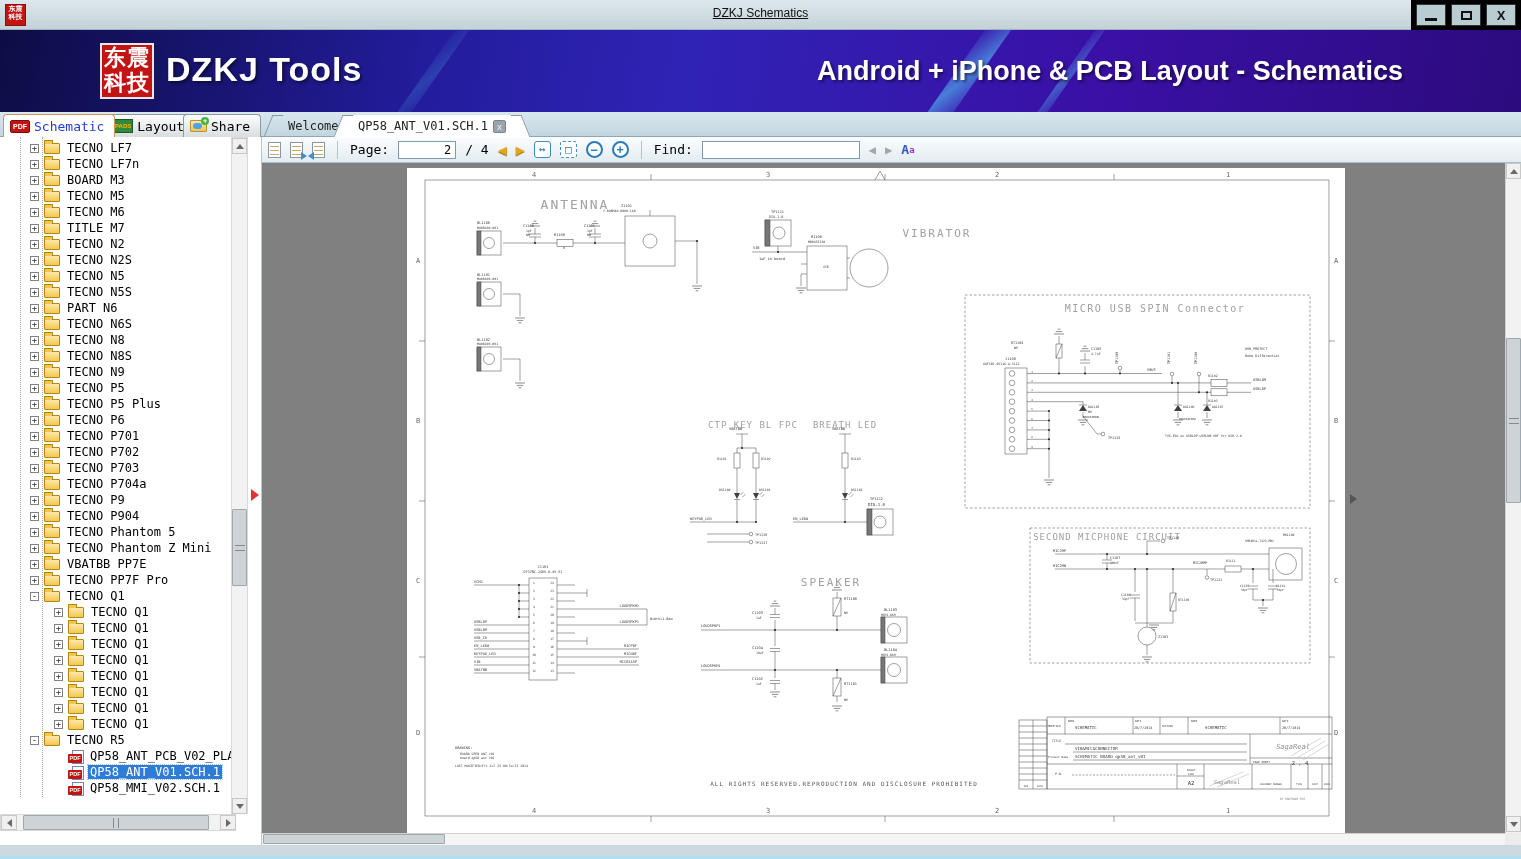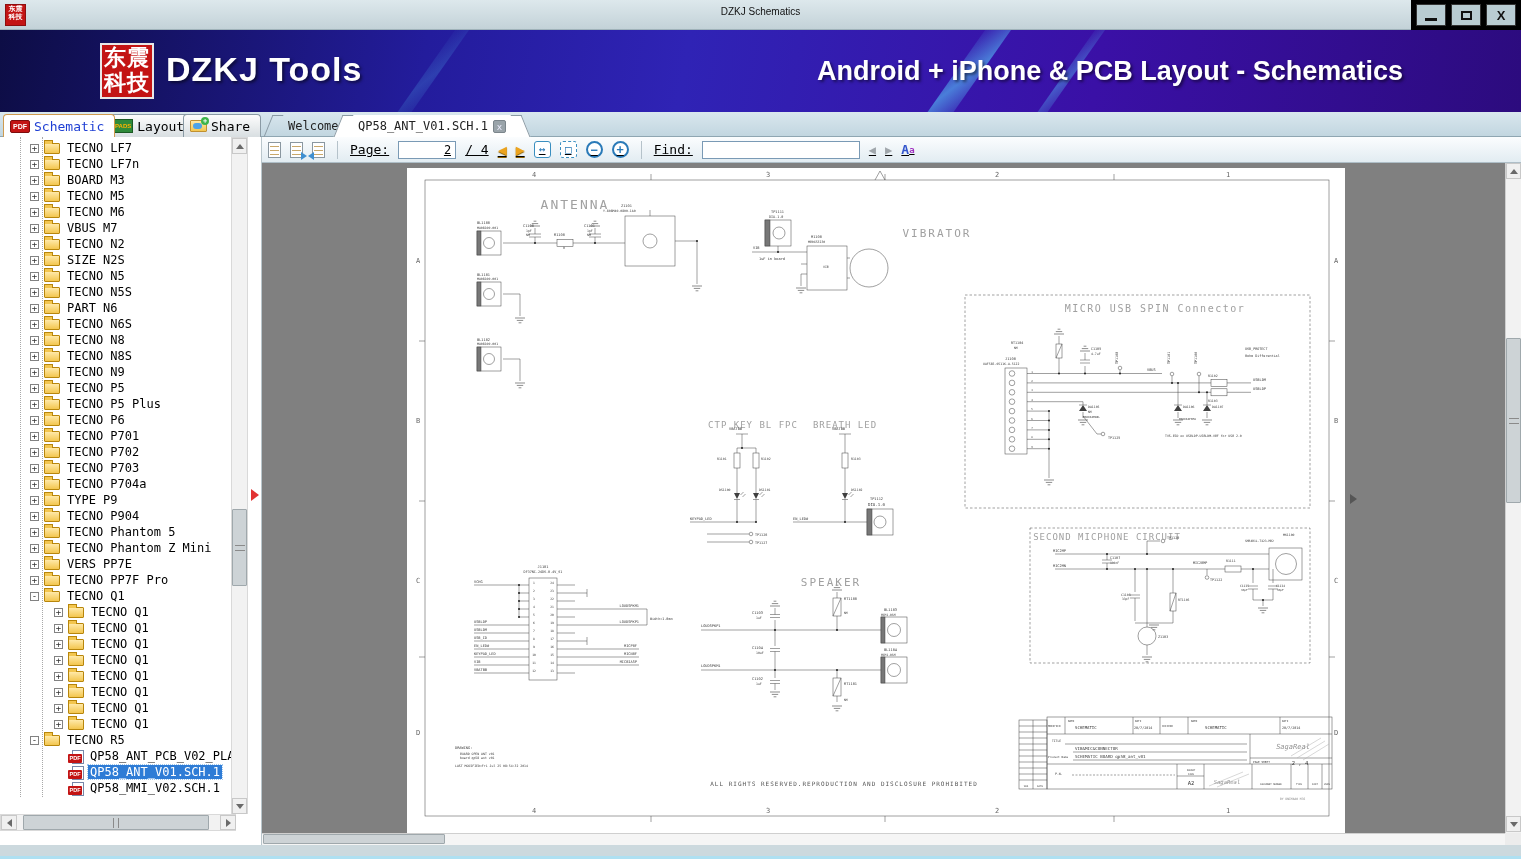--- a/index.html
+++ b/index.html
@@ -2,21 +2,21 @@
 <html><head>
 <meta charset="utf-8">
 <style>
   * { margin:0; padding:0; box-sizing:border-box; }
   html,body { width:1521px; height:859px; overflow:hidden; font-family:"Liberation Sans", sans-serif; background:#ccd9de; }
   #app { position:relative; width:1521px; height:859px; }
 
   
   #titlebar { position:absolute; left:0; top:0; width:1521px; height:30px; background:linear-gradient(#dde8ec,#c3d2d8); border-bottom:1px solid #9fb2b9; }
   #tb-icon { position:absolute; left:5px; top:4px; width:21px; height:22px; background:#c31414; color:#fff; font-size:7px; line-height:8px; text-align:center; font-weight:bold; border:1px solid #8d0f0f; }
-  #tb-title { position:absolute; left:0; right:0; top:6px; text-align:center; font-size:10px; color:#111; }
+  #tb-title { position:absolute; left:0; right:0; top:6px; text-align:center; font-size:12px; color:#111;text-decoration:underline; }
   #winbtns { position:absolute; right:0; top:0; width:110px; height:30px; background:#000; display:flex; align-items:center; justify-content:space-evenly; }
   .winbtn { width:30px; height:22px; background:#b9ccd2; border:1px solid #333; display:flex; align-items:center; justify-content:center; font-weight:bold; font-size:13px; color:#111; cursor:pointer; }
   .winbtn .minbar { width:12px; height:3px; background:#111; margin-top:8px; }
   .winbtn .maxbox { width:11px; height:9px; border:2px solid #111; }
 
   
   #banner { position:absolute; left:0; top:30px; width:1521px; height:82px; background:linear-gradient(100deg,#0d0d45 0%,#231c9c 28%,#2f23b5 45%,#3a10a6 72%,#2c0b7e 100%); overflow:hidden; }
   .streak { position:absolute; background:linear-gradient(120deg,rgba(90,210,255,0) 0%,rgba(90,210,255,.55) 50%,rgba(90,210,255,0) 100%); transform:skewX(-35deg); }
   #bn-logo { position:absolute; left:100px; top:13px; width:54px; height:56px; background:#c31414; border:2px solid #e8e8e8; color:#fff; font-weight:bold; font-size:22px; line-height:25px; text-align:center; letter-spacing:1px; }
   #bn-name { position:absolute; left:166px; top:20px; color:#fff; font-size:34px; font-weight:bold; letter-spacing:1px; text-shadow:2px 2px 3px rgba(0,0,0,.5); }
@@ -60,21 +60,21 @@
   .tri.up    { border-left:4px solid transparent; border-right:4px solid transparent; border-bottom:5px solid #6a6a6a; }
   .tri.down  { border-left:4px solid transparent; border-right:4px solid transparent; border-top:5px solid #6a6a6a; }
   .tri.left  { border-top:4px solid transparent; border-bottom:4px solid transparent; border-right:5px solid #6a6a6a; }
   .tri.right { border-top:4px solid transparent; border-bottom:4px solid transparent; border-left:5px solid #6a6a6a; }
   .sb-thumb { position:absolute; background:#cdd3d6; border:1px solid #9fa8ac; border-radius:1px; cursor:grab; display:flex; align-items:center; justify-content:center; }
   .grip-h { width:10px; height:6px; border-top:1px solid #8a8a8a; border-bottom:1px solid #8a8a8a; }
   .grip-v { width:6px; height:10px; border-left:1px solid #8a8a8a; border-right:1px solid #8a8a8a; }
   #red-arrow { position:absolute; left:251px; top:489px; width:0; height:0; border-top:6px solid transparent; border-bottom:6px solid transparent; border-left:8px solid #e23333; cursor:pointer; }
 
   
-  #toolbar { position:absolute; left:262px; top:137px; width:1259px; height:26px; background:linear-gradient(#fbfdfe,#e2ecf2); border-bottom:1px solid #aebec7; display:flex; align-items:center; gap:9px; padding:0 6px; font-size:13px; font-family:"DejaVu Sans Mono", monospace;text-decoration:underline; }
+  #toolbar { position:absolute; left:262px; top:137px; width:1259px; height:26px; background:linear-gradient(#fbfdfe,#e2ecf2); border-bottom:1px solid #aebec7; display:flex; align-items:center; gap:9px; padding:0 6px; font-size:13px; font-family:"DejaVu Sans Mono", monospace; }
   .tsep { width:1px; height:18px; background:#b5c2ca; margin:0 3px; }
   .tbtn { display:flex; align-items:center; justify-content:center; cursor:pointer; }
   .page-ico { position:relative; width:13px; height:16px; background:#fff; border:1px solid #8a97a0; box-shadow:inset 0 0 0 1px #fff; background-image:repeating-linear-gradient(#fff 0 3px,#c9a86a 3px 4px); }
   .page-ico.dual::after { content:''; position:absolute; right:-5px; bottom:-3px; width:0; height:0; border-top:4px solid transparent; border-bottom:4px solid transparent; border-left:6px solid #3f8fd0; }
   .page-ico.dual2::after { content:''; position:absolute; left:-5px; bottom:-3px; width:0; height:0; border-top:4px solid transparent; border-bottom:4px solid transparent; border-right:6px solid #3f8fd0; }
   .gold { color:#eca31c; font-size:15px; text-shadow:0 1px 1px #8a5f00; }
   .bluebox { width:17px; height:17px; border:1px solid #3a8fc0; border-radius:3px; color:#2a7ab8; font-size:11px; background:#fff; }
   .bluecirc { width:17px; height:17px; border:2px solid #2a7ab8; border-radius:50%; color:#2a7ab8; font-weight:bold; font-size:12px; background:#fff; }
   .tool-input { height:18px; border:1px solid #7a9ab5; background:#fff; font-size:12px; font-family:"DejaVu Sans Mono", monospace; padding:0 4px; }
   #page-input { width:58px; text-align:right; }
@@ -184,31 +184,31 @@
         <span class="tlabel">TECNO M5</span>
       </div>
       <div class="trow" style="margin-left: 30px;">
         <span class="ebox">+</span>
         <span class="folderic"></span>
         <span class="tlabel">TECNO M6</span>
       </div>
       <div class="trow" style="margin-left: 30px;">
         <span class="ebox">+</span>
         <span class="folderic"></span>
-        <span class="tlabel">VBUS M7</span>
+        <span class="tlabel">TITLE M7</span>
       </div>
       <div class="trow" style="margin-left: 30px;">
         <span class="ebox">+</span>
         <span class="folderic"></span>
         <span class="tlabel">TECNO N2</span>
       </div>
       <div class="trow" style="margin-left: 30px;">
         <span class="ebox">+</span>
         <span class="folderic"></span>
-        <span class="tlabel">SIZE N2S</span>
+        <span class="tlabel">TECNO N2S</span>
       </div>
       <div class="trow" style="margin-left: 30px;">
         <span class="ebox">+</span>
         <span class="folderic"></span>
         <span class="tlabel">TECNO N5</span>
       </div>
       <div class="trow" style="margin-left: 30px;">
         <span class="ebox">+</span>
         <span class="folderic"></span>
         <span class="tlabel">TECNO N5S</span>
@@ -269,41 +269,41 @@
         <span class="tlabel">TECNO P703</span>
       </div>
       <div class="trow" style="margin-left: 30px;">
         <span class="ebox">+</span>
         <span class="folderic"></span>
         <span class="tlabel">TECNO P704a</span>
       </div>
       <div class="trow" style="margin-left: 30px;">
         <span class="ebox">+</span>
         <span class="folderic"></span>
-        <span class="tlabel">TYPE P9</span>
+        <span class="tlabel">TECNO P9</span>
       </div>
       <div class="trow" style="margin-left: 30px;">
         <span class="ebox">+</span>
         <span class="folderic"></span>
         <span class="tlabel">TECNO P904</span>
       </div>
       <div class="trow" style="margin-left: 30px;">
         <span class="ebox">+</span>
         <span class="folderic"></span>
         <span class="tlabel">TECNO Phantom 5</span>
       </div>
       <div class="trow" style="margin-left: 30px;">
         <span class="ebox">+</span>
         <span class="folderic"></span>
         <span class="tlabel">TECNO Phantom Z Mini</span>
       </div>
       <div class="trow" style="margin-left: 30px;">
         <span class="ebox">+</span>
         <span class="folderic"></span>
-        <span class="tlabel">VERS PP7E</span>
+        <span class="tlabel">VBATBB PP7E</span>
       </div>
       <div class="trow" style="margin-left: 30px;">
         <span class="ebox">+</span>
         <span class="folderic"></span>
         <span class="tlabel">TECNO PP7F Pro</span>
       </div>
       <div class="trow" style="margin-left: 30px;">
         <span class="ebox">-</span>
         <span class="folderic"></span>
         <span class="tlabel">TECNO Q1</span>

